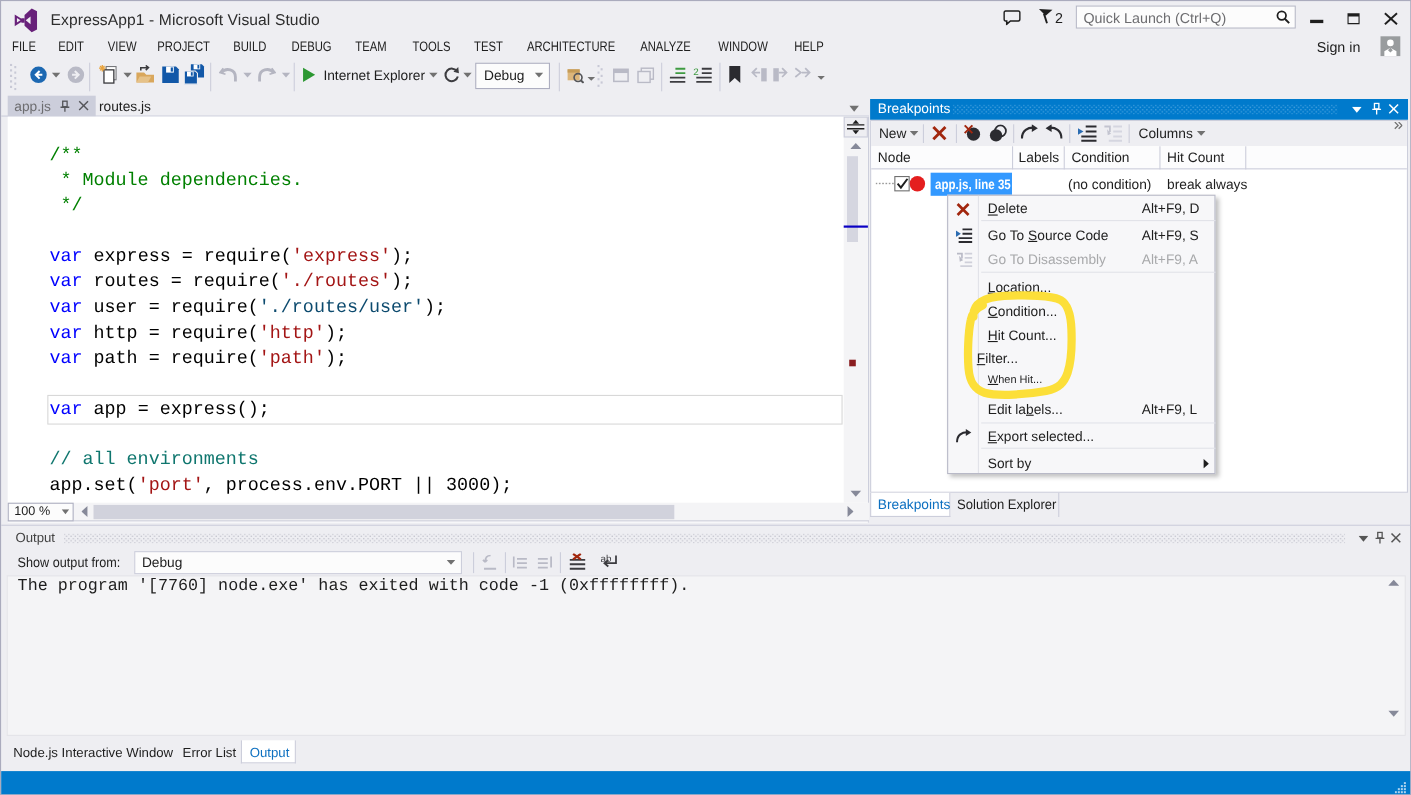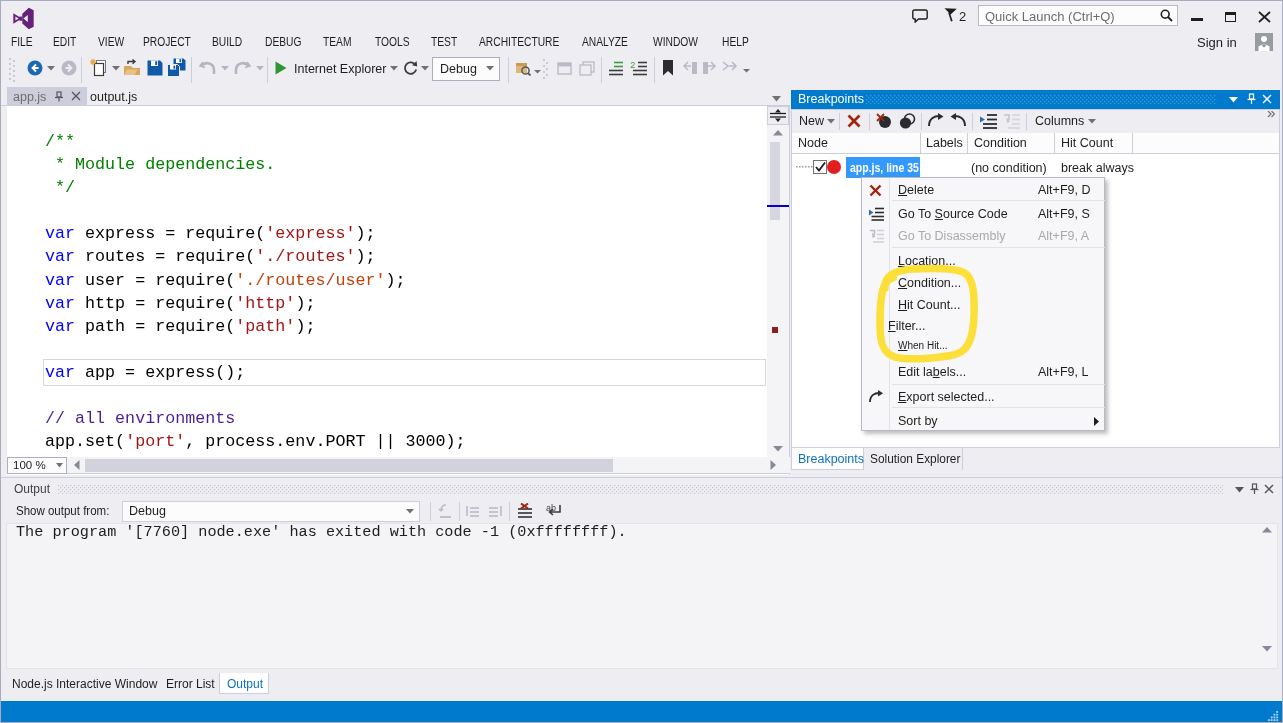--- a/index.html
+++ b/index.html
@@ -16,20 +16,21 @@
 <body>
 <div class="win">
 
 <svg class="ab" style="left:12px;top:6px" width="21" height="23" viewBox="0 0 21 22.5">
   <polygon points="0.3,6 8.8,11.25 0.3,16.5" fill="#68217a"></polygon>
   <polygon points="2.4,9.2 5.6,11.25 2.4,13.3" fill="#eeeef2"></polygon>
   <polygon points="6.4,9.3 9.4,9.3 9.4,13.5 6.4,13.5" fill="#68217a"></polygon>
   <polygon points="9.3,6.4 15.8,0.5 20.7,2.9 20.7,19.6 15.8,22 9.3,16.2" fill="#68217a"></polygon>
   <polygon points="10.4,11.25 14.8,7.7 14.8,14.8" fill="#eeeef2"></polygon>
 </svg>
+<div class="ab" style="left:45px;top:10px;font-size:14.2px;color:#2d2d2d;letter-spacing:0.1px">ExpressApp1 - Microsoft Visual Studio</div>
 
 <svg class="ab" style="left:911px;top:8px" width="16" height="14" viewBox="0 0 16 14">
   <path d="M2.2 1 h11.6 a1.4 1.4 0 0 1 1.4 1.4 v6.2 a1.4 1.4 0 0 1 -1.4 1.4 h-7.2 l-3.4 3 v-3 h-1 a1.4 1.4 0 0 1 -1.4 -1.4 v-6.2 a1.4 1.4 0 0 1 1.4 -1.4 z" fill="none" stroke="#1e1e1e" stroke-width="1.4"></path>
 </svg>
 
 <svg class="ab" style="left:943px;top:6px" width="14" height="15" viewBox="0 0 14 15">
   <polygon points="0.5,1.2 12.8,1.8 6.6,7.4" fill="#1e1e1e"></polygon>
   <line x1="5" y1="5.4" x2="7.8" y2="14.2" stroke="#1e1e1e" stroke-width="1.7"></line>
 </svg>
 <div class="ab" style="left:958px;top:8px;font-size:13px;color:#1e1e1e">2</div>
@@ -265,42 +266,42 @@
     <line x1="2" y1="6.5" x2="10" y2="6.5"></line>
     <line x1="6" y1="7" x2="6" y2="10.5"></line>
   </g>
 </svg>
 <svg class="ab" style="left:70px;top:90px" width="10" height="10" viewBox="0 0 10 10">
   <g stroke="#55565a" stroke-width="1.3">
         <line x1="1" y1="1" x2="9" y2="9"></line>
         <line x1="9" y1="1" x2="1" y2="9"></line>
       </g>
 </svg>
-<div class="ab" style="left:89px;top:89px;color:#1e1e1e;font-size:12.5px">output.js</div>
+<div class="ab" style="left:89px;top:89px;color:#1e1e1e;font-size:12.5px">routes.js</div>
 <svg class="ab" style="left:771px;top:95px" width="9" height="6" viewBox="0 0 9 6">
       <polygon points="0,0 9,0 4.5,5.5" fill="#717171"></polygon>
     </svg>
 
 <div class="ab" style="left:6px;top:105px;width:783px;height:369px;background:#fff;border-right:1px solid #cccedb"></div>
 
 <div class="ab" style="left:42px;top:358px;width:723px;height:27px;border:1px solid #d8d8d8"></div>
 
 <div class="ab mono" id="code" style="left:44px;top:129px;font-size:16.7px;line-height:23.1px;white-space:pre;color:#000"><span style="color:#008000">/**
  * Module dependencies.
  */</span>
 
 <span style="color:#0000ff">var</span> express = require(<span style="color:#a31515">'express'</span>);
 <span style="color:#0000ff">var</span> routes = require(<span style="color:#a31515">'./routes'</span>);
-<span style="color:#0000ff">var</span> user = require(<span style="color:#c2410c">'./routes/user'</span>);
+<span style="color:#0000ff">var</span> user = require(<span style="color:#0c4a6e">'./routes/user'</span>);
 <span style="color:#0000ff">var</span> http = require(<span style="color:#a31515">'http'</span>);
 <span style="color:#0000ff">var</span> path = require(<span style="color:#a31515">'path'</span>);
 
 <span style="color:#0000ff">var</span> app = express();
 
-<span style="color:#4c1d95">// all environments</span>
+<span style="color:#0f766e">// all environments</span>
 app.set(<span style="color:#a31515">'port'</span>, process.env.PORT || 3000);</div>
 
 <div class="ab" style="left:766px;top:105px;width:22px;height:351px;background:#f4f4f6"></div>
 <div class="ab" style="left:766px;top:105px;width:22px;height:19px;background:#eeeef2;border:1px solid #cccedb"></div>
 <svg class="ab" style="left:769px;top:108px" width="16" height="13" viewBox="0 0 16 13">
   <g stroke="#1e1e1e" stroke-width="1.3">
         <line x1="0" y1="4.5" x2="16" y2="4.5"></line>
         <line x1="0" y1="8" x2="16" y2="8"></line>
       </g>
   <polygon points="8,0 11,3.5 5,3.5" fill="#1e1e1e"></polygon>

